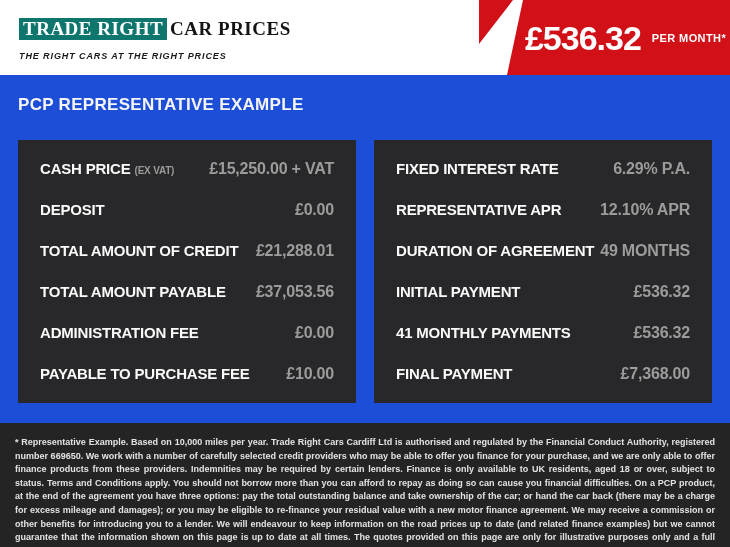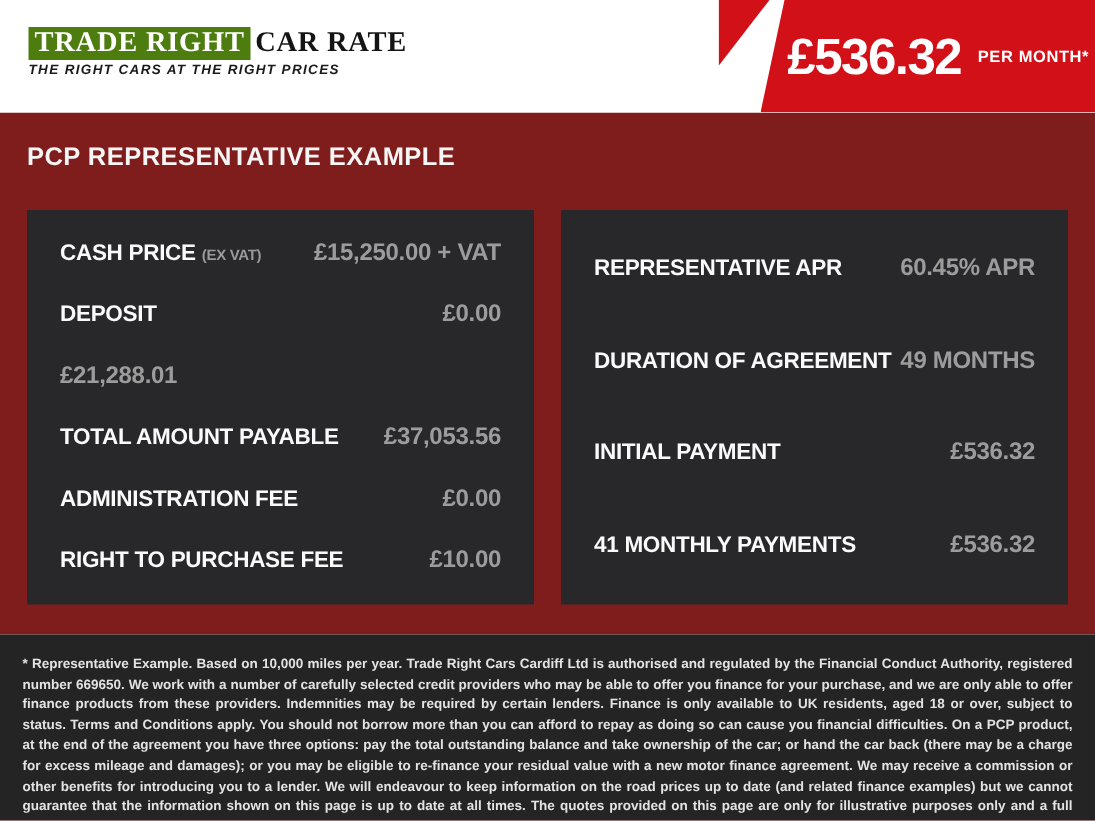--- a/index.html
+++ b/index.html
@@ -11,41 +11,41 @@
   }
 
   
   .header { position:relative; width:730px; height:75px; background:#ffffff; }
   .logo { position:absolute; left:19px; top:18px; }
   .logo-line1 {
     font-family:"Liberation Serif", serif;
     font-weight:700; font-size:19px; letter-spacing:0.5px;
     color:#141414; white-space:nowrap; line-height:21px;
   }
-  .logo-highlight { background:#4d7c0f; color:#ffffff; padding:0 4px 1px 4px; margin-right:3px; }
+  .logo-highlight { background:#0f766e; color:#ffffff; padding:0 4px 1px 4px; margin-right:3px; }
   .logo-tagline {
-    margin-top:2px; font-size:9px; font-style:italic; font-weight:700;
+    margin-top:12px; font-size:9px; font-style:italic; font-weight:700;
     letter-spacing:0.9px; color:#1a1a1a; white-space:nowrap;
   }
   .badge {
     position:absolute; top:0; right:0; width:223px; height:75px;
     background:#d11018;
     clip-path:polygon(16px 0, 100% 0, 100% 100%, 0 100%);
     display:flex; align-items:center; justify-content:center;
     gap:11px; padding-left:14px; box-sizing:border-box;
   }
   .badge-price { color:#fff; font-size:34px; font-weight:700; letter-spacing:-1px; line-height:34px; }
   .badge-suffix { color:#fff; font-size:11px; font-weight:700; letter-spacing:0.4px; margin-top:0; }
   .badge-accent {
     position:absolute; top:0; left:479px; width:34px; height:44px;
     background:#d11018; clip-path:polygon(0 0, 100% 0, 0 100%);
   }
 
   
-  .main { width:730px; height:348px; background:#7f1d1d; box-sizing:border-box; }
+  .main { width:730px; height:348px; background:#1d4ed8; box-sizing:border-box; }
   .section-title {
     margin:0; padding:20px 0 0 18px;
     color:#f5f5f5; font-size:17px; font-weight:700; letter-spacing:0.3px; line-height:20px;
   }
   .panels { display:flex; gap:18px; margin:25px 18px 0 18px; }
   .panel {
     flex:1; height:263px; background:#28282a;
     display:flex; flex-direction:column; justify-content:space-around;
     padding:8px 22px; box-sizing:border-box;
   }
@@ -60,21 +60,21 @@
     margin:0; color:#e3e3e3; font-size:9px; font-weight:700;
     line-height:13.6px; text-align:justify;
   }
 </style>
 </head>
 <body>
 
 <div class="header">
   <div class="logo">
     <div class="logo-line1">
-      <span class="logo-highlight">TRADE RIGHT</span><span>CAR RATE</span>
+      <span class="logo-highlight">TRADE RIGHT</span><span>CAR PRICES</span>
     </div>
     <div class="logo-tagline">THE RIGHT CARS AT THE RIGHT PRICES</div>
   </div>
   <div class="badge-accent"></div>
   <div class="badge">
     <span class="badge-price">£536.32</span>
     <span class="badge-suffix">PER MONTH*</span>
   </div>
 </div>
 
@@ -85,53 +85,62 @@
     <div class="panel">
       <div class="row">
         <span class="lbl"><span>CASH PRICE</span><span class="note">(EX VAT)</span></span>
         <span class="val">£15,250.00 + VAT</span>
       </div>
       <div class="row">
         <span class="lbl">DEPOSIT</span>
         <span class="val">£0.00</span>
       </div>
       <div class="row">
+        <span class="lbl">TOTAL AMOUNT OF CREDIT</span>
         <span class="val">£21,288.01</span>
       </div>
       <div class="row">
         <span class="lbl">TOTAL AMOUNT PAYABLE</span>
         <span class="val">£37,053.56</span>
       </div>
       <div class="row">
         <span class="lbl">ADMINISTRATION FEE</span>
         <span class="val">£0.00</span>
       </div>
       <div class="row">
-        <span class="lbl">RIGHT TO PURCHASE FEE</span>
+        <span class="lbl">PAYABLE TO PURCHASE FEE</span>
         <span class="val">£10.00</span>
       </div>
     </div>
 
     <div class="panel">
       <div class="row">
+        <span class="lbl">FIXED INTEREST RATE</span>
+        <span class="val">6.29% P.A.</span>
+      </div>
+      <div class="row">
         <span class="lbl">REPRESENTATIVE APR</span>
-        <span class="val">60.45% APR</span>
+        <span class="val">12.10% APR</span>
       </div>
       <div class="row">
         <span class="lbl">DURATION OF AGREEMENT</span>
         <span class="val">49 MONTHS</span>
       </div>
       <div class="row">
         <span class="lbl">INITIAL PAYMENT</span>
         <span class="val">£536.32</span>
       </div>
       <div class="row">
         <span class="lbl">41 MONTHLY PAYMENTS</span>
         <span class="val">£536.32</span>
       </div>
+      <div class="row">
+        <span class="lbl">FINAL PAYMENT</span>
+        <span class="val">£7,368.00</span>
+      </div>
     </div>
 
   </div>
 </div>
 
 <div class="footer">
   <p class="disclaimer">* Representative Example. Based on 10,000 miles per year. Trade Right Cars Cardiff Ltd is authorised and regulated by the Financial Conduct Authority, registered number 669650. We work with a number of carefully selected credit providers who may be able to offer you finance for your purchase, and we are only able to offer finance products from these providers. Indemnities may be required by certain lenders. Finance is only available to UK residents, aged 18 or over, subject to status. Terms and Conditions apply. You should not borrow more than you can afford to repay as doing so can cause you financial difficulties. On a PCP product, at the end of the agreement you have three options: pay the total outstanding balance and take ownership of the car; or hand the car back (there may be a charge for excess mileage and damages); or you may be eligible to re-finance your residual value with a new motor finance agreement. We may receive a commission or other benefits for introducing you to a lender. We will endeavour to keep information on the road prices up to date (and related finance examples) but we cannot guarantee that the information shown on this page is up to date at all times. The quotes provided on this page are only for illustrative purposes only and a full finance application will have to be made to determine the exact details (all applications are subject to an underwriting decision and are subject to status). Trade Right Cars Cardiff Ltd acts as a credit broker and not a lender. Address: 483 Cowbridge Road West, Cardiff, CF5 5TG</p>
 </div>
 
 </body></html>

